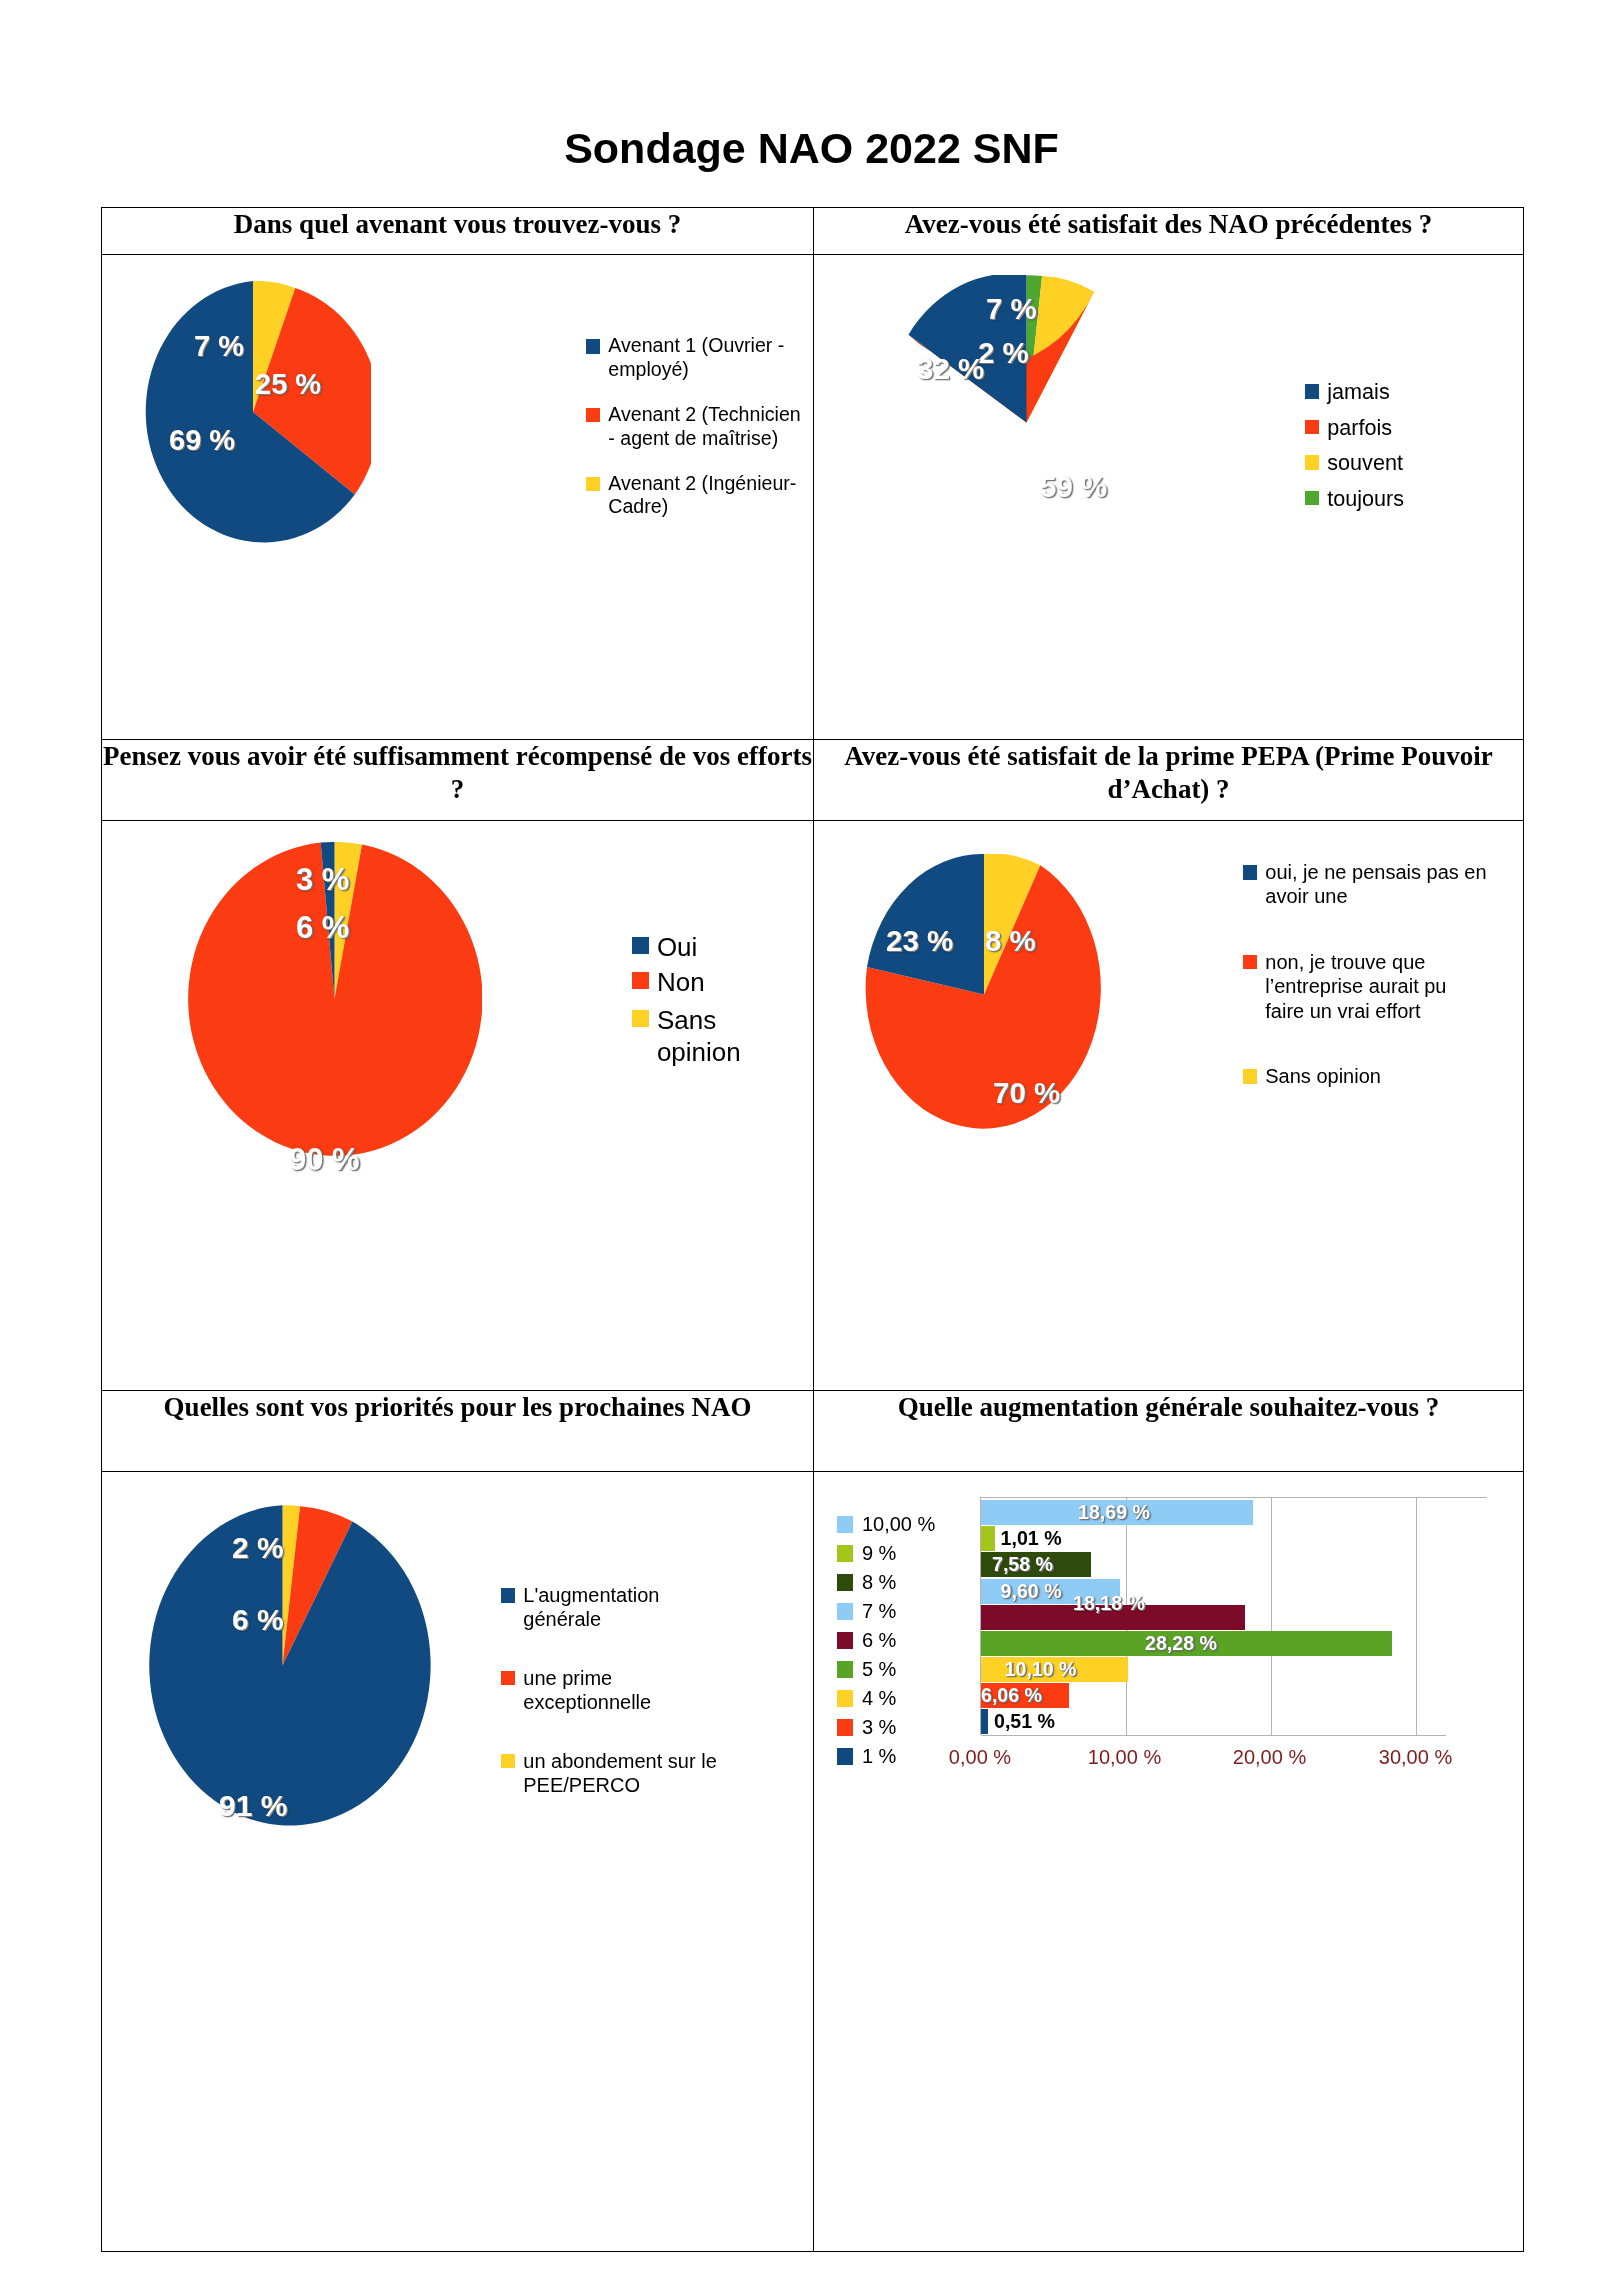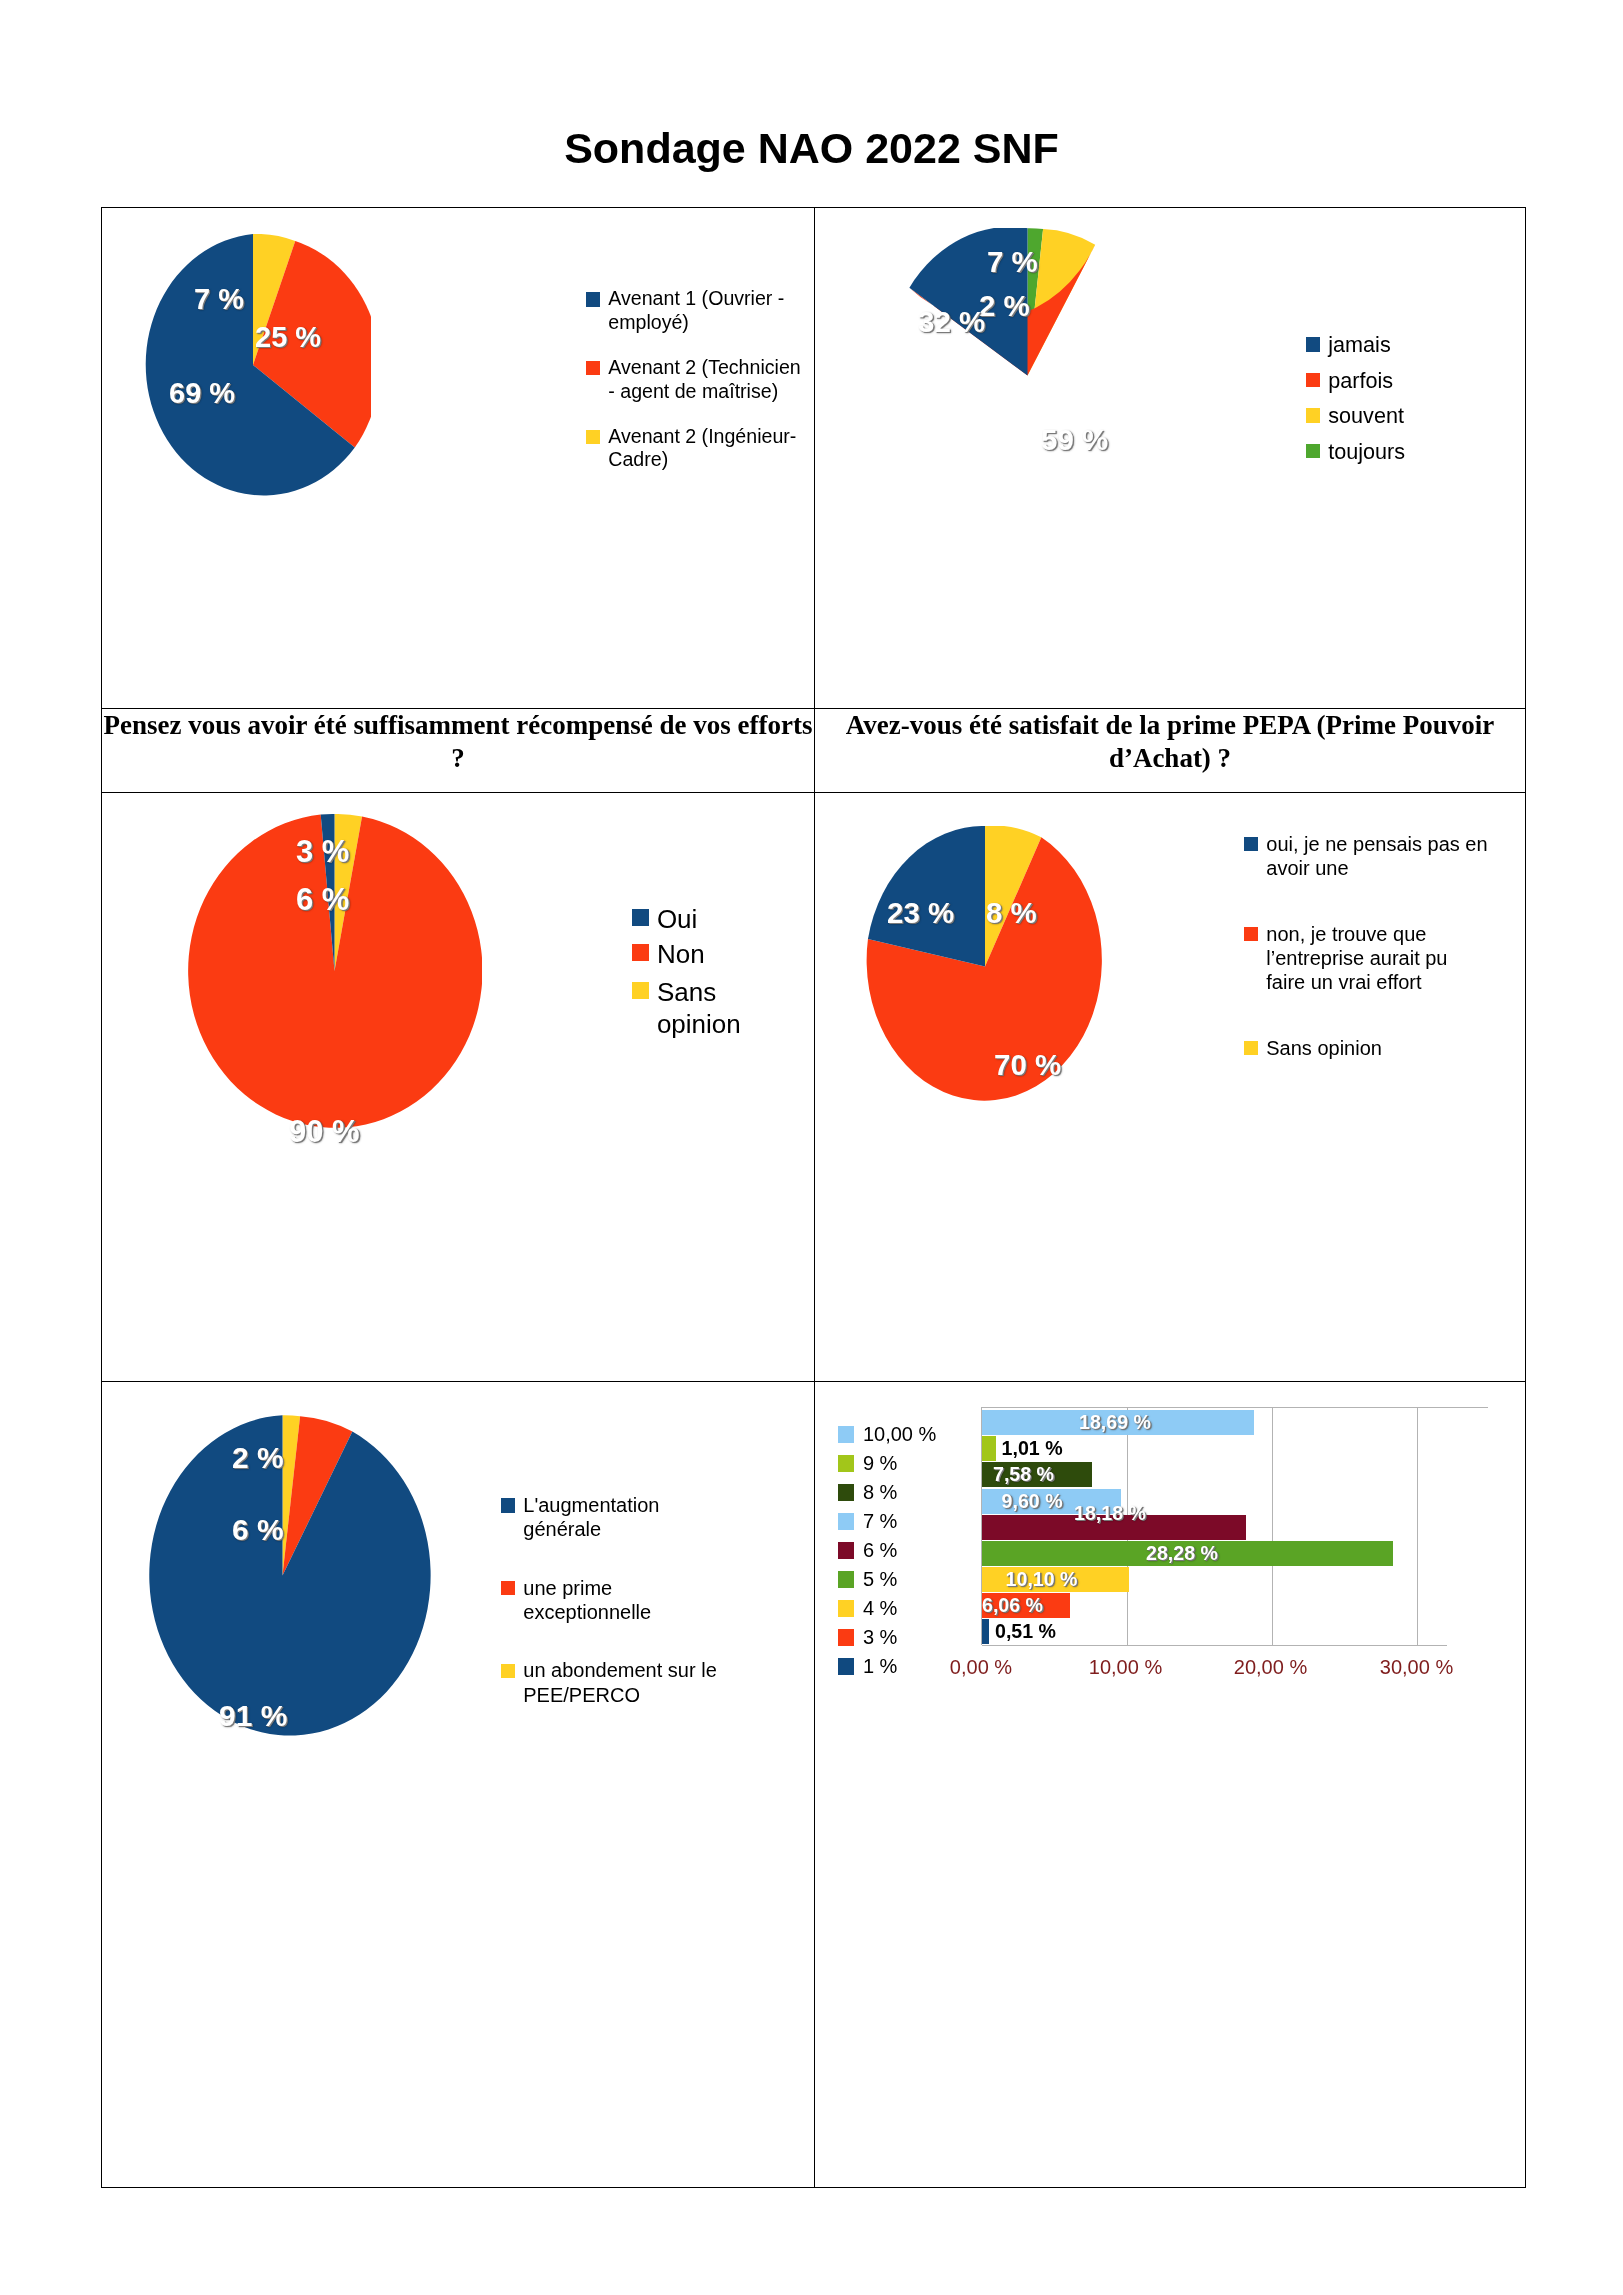--- a/index.html
+++ b/index.html
@@ -181,20 +181,24 @@
   }
 </style>
 </head>
 <body>
 
 <div id="doc-title">Sondage NAO 2022 SNF</div>
 
 <table id="survey-table">
 
   <tbody>
+      <tr>
+    <td class="col-l q-title h-row-1">Dans quel avenant vous trouvez-vous ?</td>
+    <td class="col-r q-title h-row-1">Avez-vous été satisfait des NAO précédentes ?</td>
+  </tr>
 
   <tr>
 
     <td class="col-l chart-cell cell-h-a">
       <div class="pie-wrap">
         <svg class="pie-svg" style="left:33px; top:26px;" width="236" height="262" viewBox="0 0 360 400">
           <g transform="translate(180,200)">
 
             <path d="M 0,0 L 0,-200 A 180,200 0 0 1 64.5,-189.3 Z" fill="#FFD124"></path>
             <path d="M 0,0 L 64.5,-189.3 A 180,200 0 0 1 155.4,126.0 Z" fill="#FB3B12"></path>
@@ -320,20 +324,24 @@
           </div>
           <div class="legend-item">
             <span class="legend-swatch" style="background:#FFD124;"></span>
             <span class="legend-text">Sans opinion</span>
           </div>
         </div>
       </div>
     </td>
   </tr>
 
+  <tr>
+    <td class="col-l q-title h-row-2">Quelles sont vos priorités pour les prochaines NAO</td>
+    <td class="col-r q-title h-row-2">Quelle augmentation générale souhaitez-vous ?</td>
+  </tr>
 
   <tr>
 
     <td class="col-l chart-cell cell-h-c">
       <div class="pie-wrap">
         <svg class="pie-svg" style="left:29.5px; top:33px;" width="301" height="321" viewBox="0 0 460 490">
           <g transform="translate(230,245)">
             <path d="M 0,0 L 0,-245 A 215,245 0 0 1 26.9,-243.5 Z" fill="#FFD124"></path>
             <path d="M 0,0 L 26.9,-243.5 A 215,245 0 0 1 106.8,-219.9 Z" fill="#FB3B12"></path>
             <path d="M 0,0 L 106.8,-219.9 A 215,245 0 1 1 0,-245 Z" fill="#114A80"></path>

